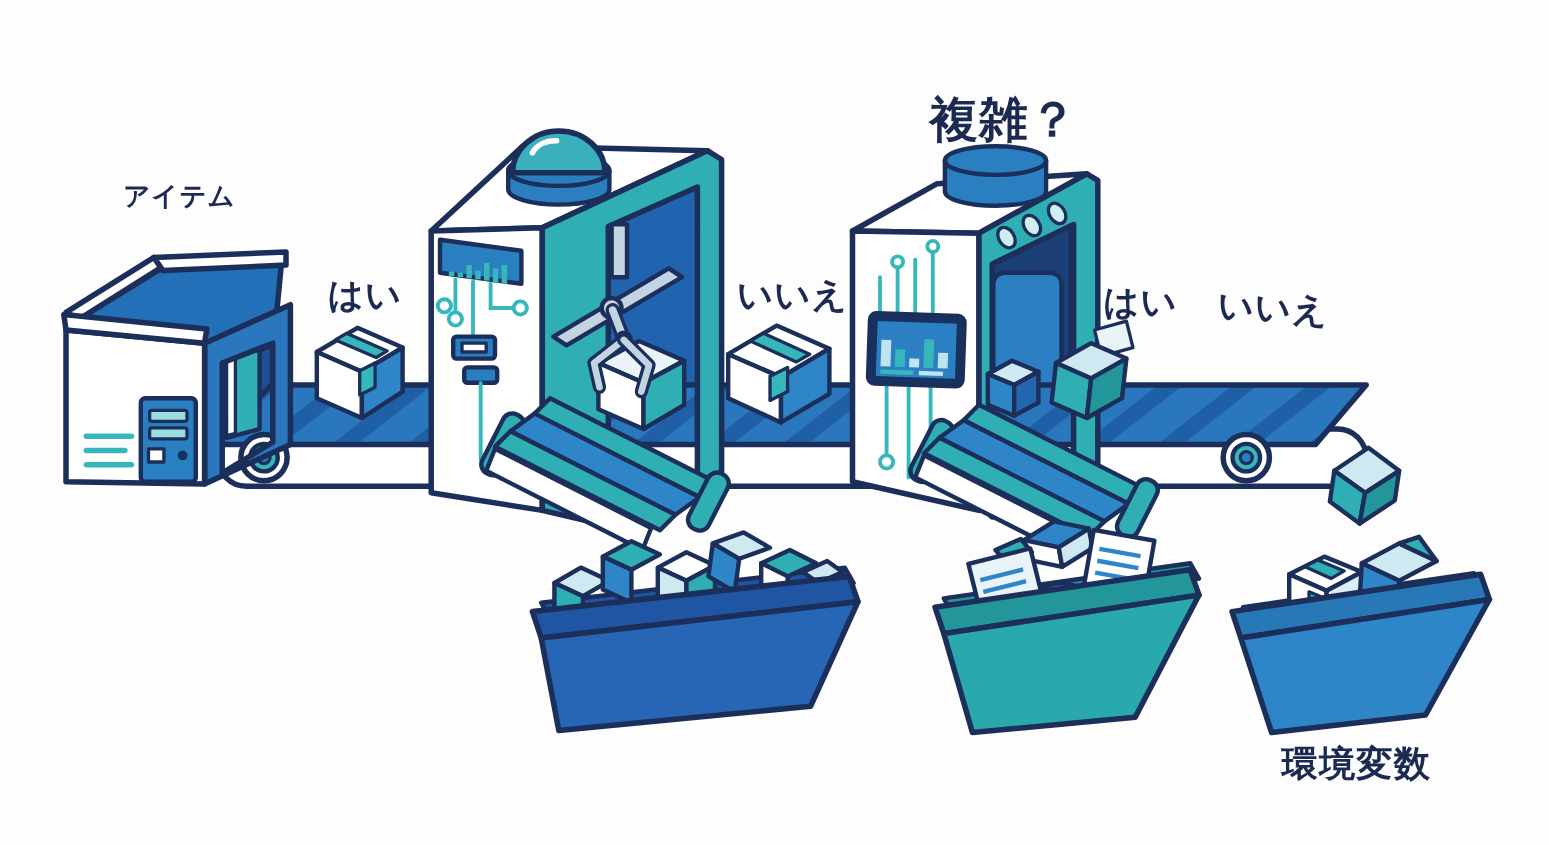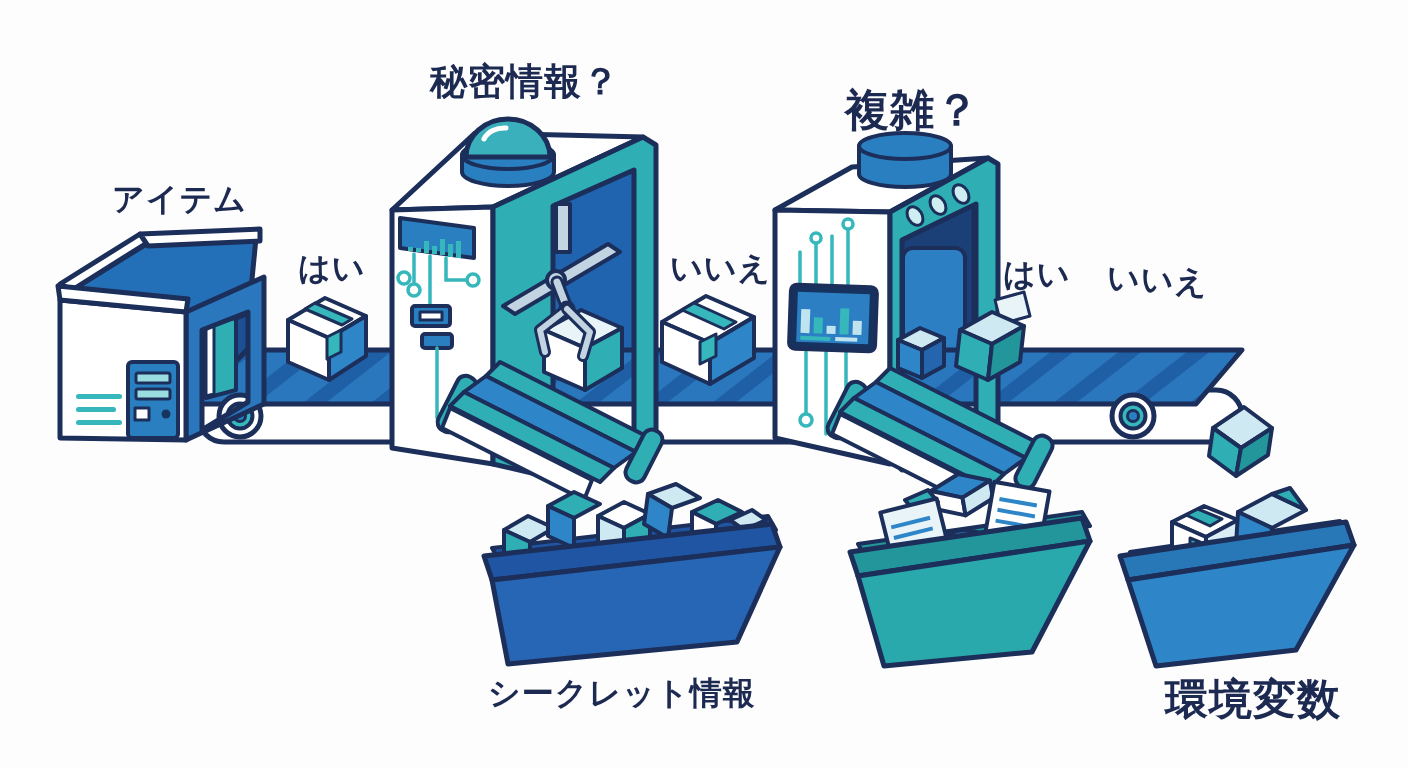--- a/index.html
+++ b/index.html
@@ -278,23 +278,21 @@
     <polygon points="1128,580 1354,545 1296,650 1156,666" fill="#2e86c8" class="o"></polygon>
   </g>
 
   <g>
     <polygon points="1213,428 1244,407 1272,428 1241,448" fill="#cfe9f2" class="o4"></polygon>
     <polygon points="1213,428 1241,448 1236,476 1209,456" fill="#2fafb4" class="o4"></polygon>
     <polygon points="1241,448 1272,428 1268,455 1236,476" fill="#23969b" class="o4"></polygon>
   </g>
 </svg>
 
-<div class="lbl" style="left:112px;top:182px;font-size:32px">アイテム</div>
-<div class="lbl" style="left:430px;top:62px;font-size:37px">秘密情報？</div>
+<div class="lbl" style="left:112px;top:165px;font-size:24px">アイテム</div>
 <div class="lbl" style="left:298px;top:251px;font-size:32px">はい</div>
 <div class="lbl" style="left:670px;top:251px;font-size:32px">いいえ</div>
 <div class="lbl" style="left:845px;top:86px;font-size:44px">複雑？</div>
 <div class="lbl" style="left:1003px;top:257px;font-size:32px">はい</div>
 <div class="lbl" style="left:1107px;top:263px;font-size:32px;transform:rotate(3deg)">いいえ</div>
-<div class="lbl" style="left:488px;top:676px;font-size:32px">シークレット情報</div>
-<div class="lbl" style="left:1165px;top:676px;font-size:43px">環境変数</div>
+<div class="lbl" style="left:1165px;top:676px;font-size:33px">環境変数</div>
 
 </div>
 
 </body></html>

